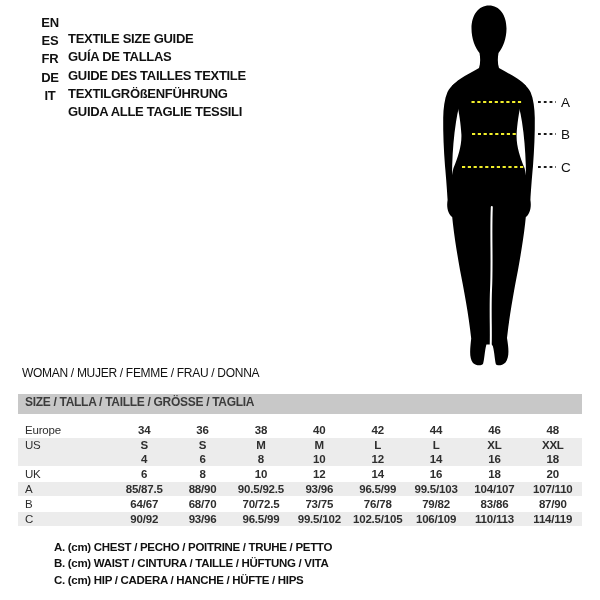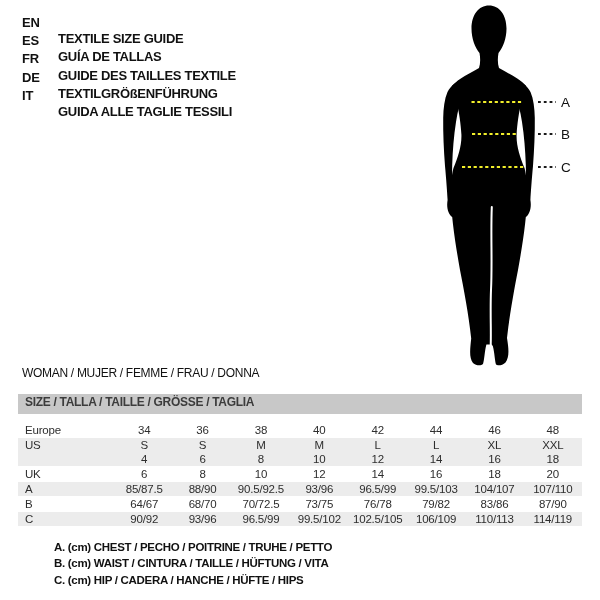--- a/index.html
+++ b/index.html
@@ -2,38 +2,38 @@
 <html><head>
 <meta charset="utf-8">
 <style>
   html,body{margin:0;padding:0;background:#fff;}
   .page{
     position:relative;width:600px;height:600px;background:#fff;overflow:hidden;
     font-family:"Liberation Sans","DejaVu Sans",sans-serif;color:#1a1a1a;
     letter-spacing:-0.2px;
   }
   
-  .lang-block{position:absolute;left:22px;top:13px;}
+  .lang-block{position:absolute;left:32px;top:13px;text-align:center;}
   .lang-row{display:flex;height:18.3px;align-items:center;font-weight:bold;font-size:13px;color:#111;}
   .lang-row .code{width:36px;}
   .lang-row .label{white-space:nowrap;letter-spacing:-0.3px;margin-top:33px;}
   
   .figure{position:absolute;left:400px;top:0;width:190px;height:380px;}
   
   .section-title{position:absolute;left:22px;top:366px;font-weight:normal;font-size:12px;color:#111;letter-spacing:-0.3px;}
   
   .size-table{position:absolute;left:18px;top:394px;width:564px;}
   .t-header{height:20px;line-height:16px;background:#c8c8c8;color:#3c3c3c;font-weight:bold;
             font-size:12px;padding-left:7px;margin-bottom:1px;letter-spacing:-0.3px;}
   .t-row{display:flex;height:14px;align-items:center;margin-top:1px;font-size:11.5px;color:#2e2e2e;}
   .t-rows .t-row:first-child{margin-top:9px;}
   .t-row.shaded{background:#ececec;}
   .t-row.joined{margin-top:0;}
   .t-row .lbl{width:90px;padding-left:7px;white-space:nowrap;}
-  .t-row .val{flex:1;text-align:center;white-space:nowrap;}
+  .t-row .val{flex:1;text-align:center;white-space:nowrap;font-weight:bold;}
   
   .legend{position:absolute;left:22px;top:539px;}
   .legend-line{height:16.3px;line-height:16.3px;font-weight:bold;font-size:11.5px;color:#111;
                letter-spacing:-0.3px;white-space:nowrap;margin-left:32px;}
 </style>
 </head>
 <body>
 
 <div class="page">
 

